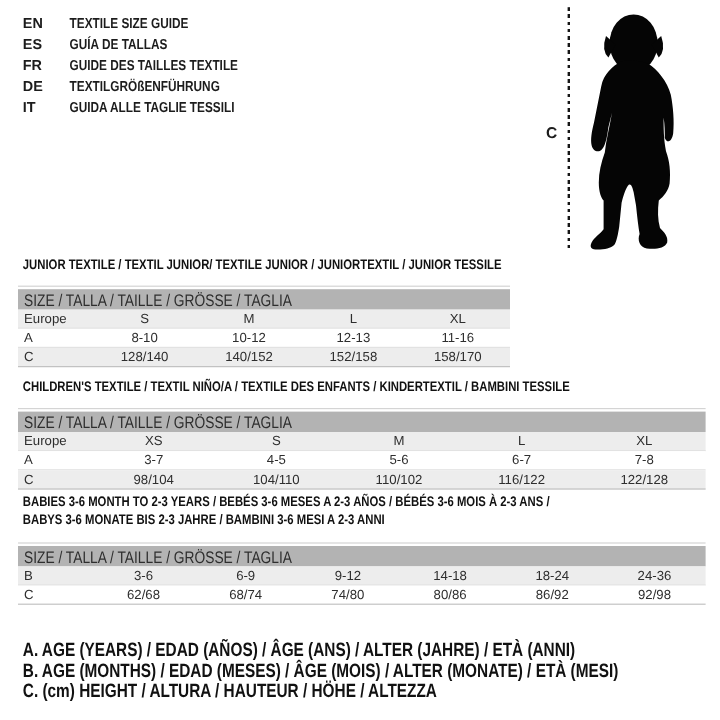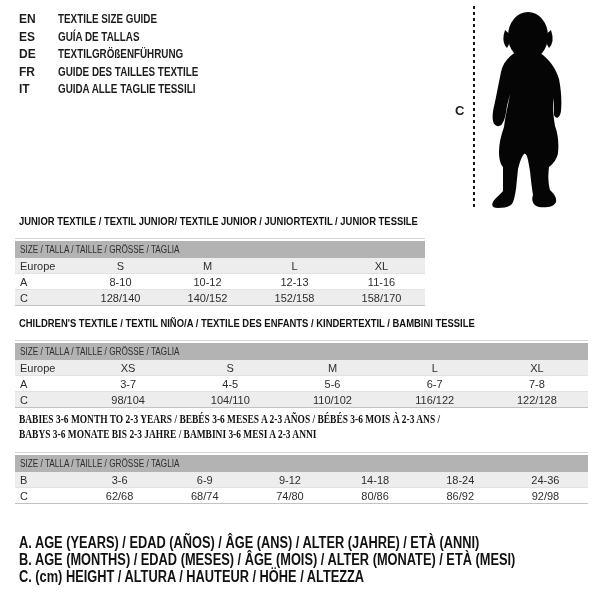--- a/index.html
+++ b/index.html
@@ -27,21 +27,21 @@
   .figure-label { position: absolute; left: 455px; top: 103px; font-weight: bold; font-size: 13px; }
   .baby-svg { position: absolute; left: 489px; top: 9px; }
 
   
   .section-title { position: absolute; left: 19px; font-weight: bold; font-size: 11.5px; line-height: 15px; color: #111; }
   .size-table { position: absolute; left: 15px; border-top: 1px solid #d4d4d4; padding-top: 2px; }
   .t1 { width: 410px; }
   .t2, .t3 { width: 573px; }
   .thead {
     height: 17px; background: #b3b3b3; display: flex; align-items: center;
-    padding-left: 5px; font-size: 10px; color: #2e2e2e;
+    padding-left: 5px; font-size: 14px; color: #2e2e2e;
   }
   .trow { display: grid; height: 16px; align-items: center; font-size: 11px; color: #2e2e2e; border-bottom: 1px solid #e2e2e2; }
   .trow:nth-child(odd) { background: #ededed; }
   .trow:nth-child(even) { background: #ffffff; }
   .size-table .trow:last-child { border-bottom: 1px solid #c2c2c2; }
   .tcell { text-align: center; }
   .tcell.label { text-align: left; padding-left: 5px; }
 
   
   .footnotes { position: absolute; left: 19px; top: 534px; }
@@ -53,26 +53,26 @@
 <div class="lang-block">
   <div class="lang-row">
     <span class="lang-code">EN</span>
     <span class="lang-title condensed">TEXTILE SIZE GUIDE</span>
   </div>
   <div class="lang-row">
     <span class="lang-code">ES</span>
     <span class="lang-title condensed">GUÍA DE TALLAS</span>
   </div>
   <div class="lang-row">
+    <span class="lang-code">FR</span>
+    <span class="lang-title condensed">GUIDE DES TAILLES TEXTILE</span>
+  </div>
+  <div class="lang-row">
     <span class="lang-code">DE</span>
     <span class="lang-title condensed">TEXTILGRÖßENFÜHRUNG</span>
-  </div>
-  <div class="lang-row">
-    <span class="lang-code">FR</span>
-    <span class="lang-title condensed">GUIDE DES TAILLES TEXTILE</span>
   </div>
   <div class="lang-row">
     <span class="lang-code">IT</span>
     <span class="lang-title condensed">GUIDA ALLE TAGLIE TESSILI</span>
   </div>
 </div>
 
 <div class="height-line"></div>
 <div class="figure-label">C</div>
 <svg class="baby-svg" width="82" height="200" viewBox="0 0 80 200" xmlns="http://www.w3.org/2000/svg">
@@ -176,21 +176,21 @@
         <div class="tcell label">C</div>
         <div class="tcell">98/104</div>
         <div class="tcell">104/110</div>
         <div class="tcell">110/102</div>
         <div class="tcell">116/122</div>
         <div class="tcell">122/128</div>
       </div>
     </div>
 </div>
 
-<div class="section-title" style="top:412px;font-family:Liberation Serif, serif;">
+<div class="section-title" style="top:412px;">
   <span class="condensed">BABIES 3-6 MONTH TO 2-3 YEARS / BEBÉS 3-6 MESES A 2-3 AÑOS / BÉBÉS 3-6 MOIS À 2-3 ANS /</span><br>
   <span class="condensed">BABYS 3-6 MONATE BIS 2-3 JAHRE / BAMBINI 3-6 MESI A 2-3 ANNI</span>
 </div>
 <div class="size-table t3" style="top:452px;">
   <div class="thead">
     <span class="condensed">SIZE / TALLA / TAILLE / GRÖSSE / TAGLIA</span>
   </div>
   <div>
       <div class="trow" style="grid-template-columns: 62px repeat(6, 1fr);">
         <div class="tcell label">B</div>

